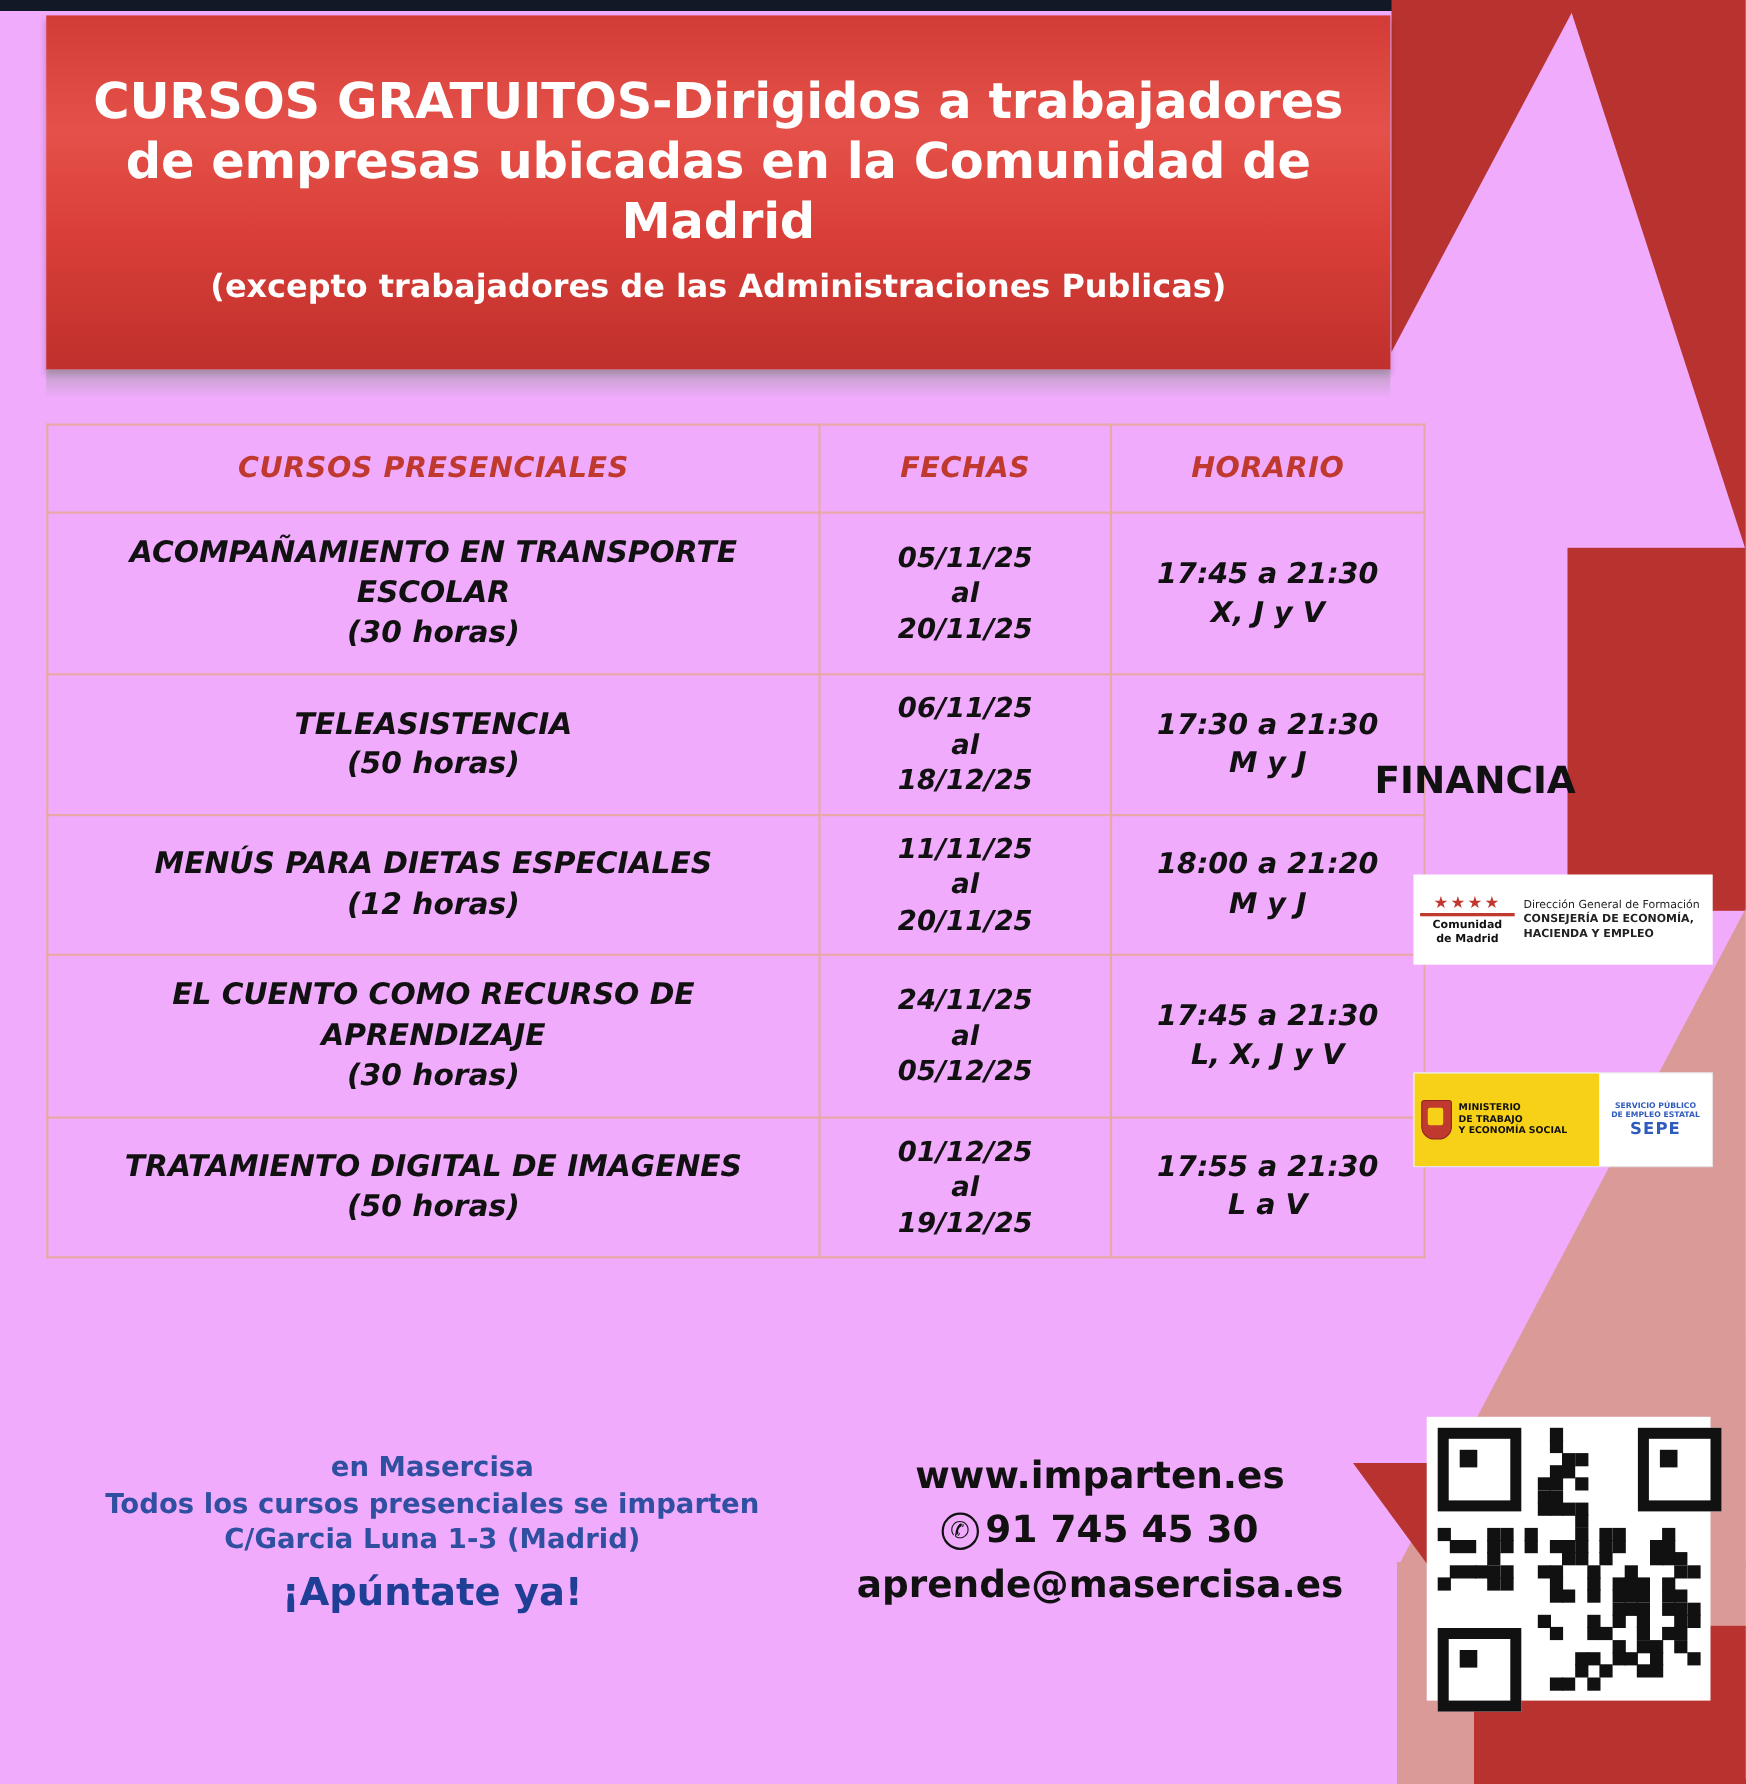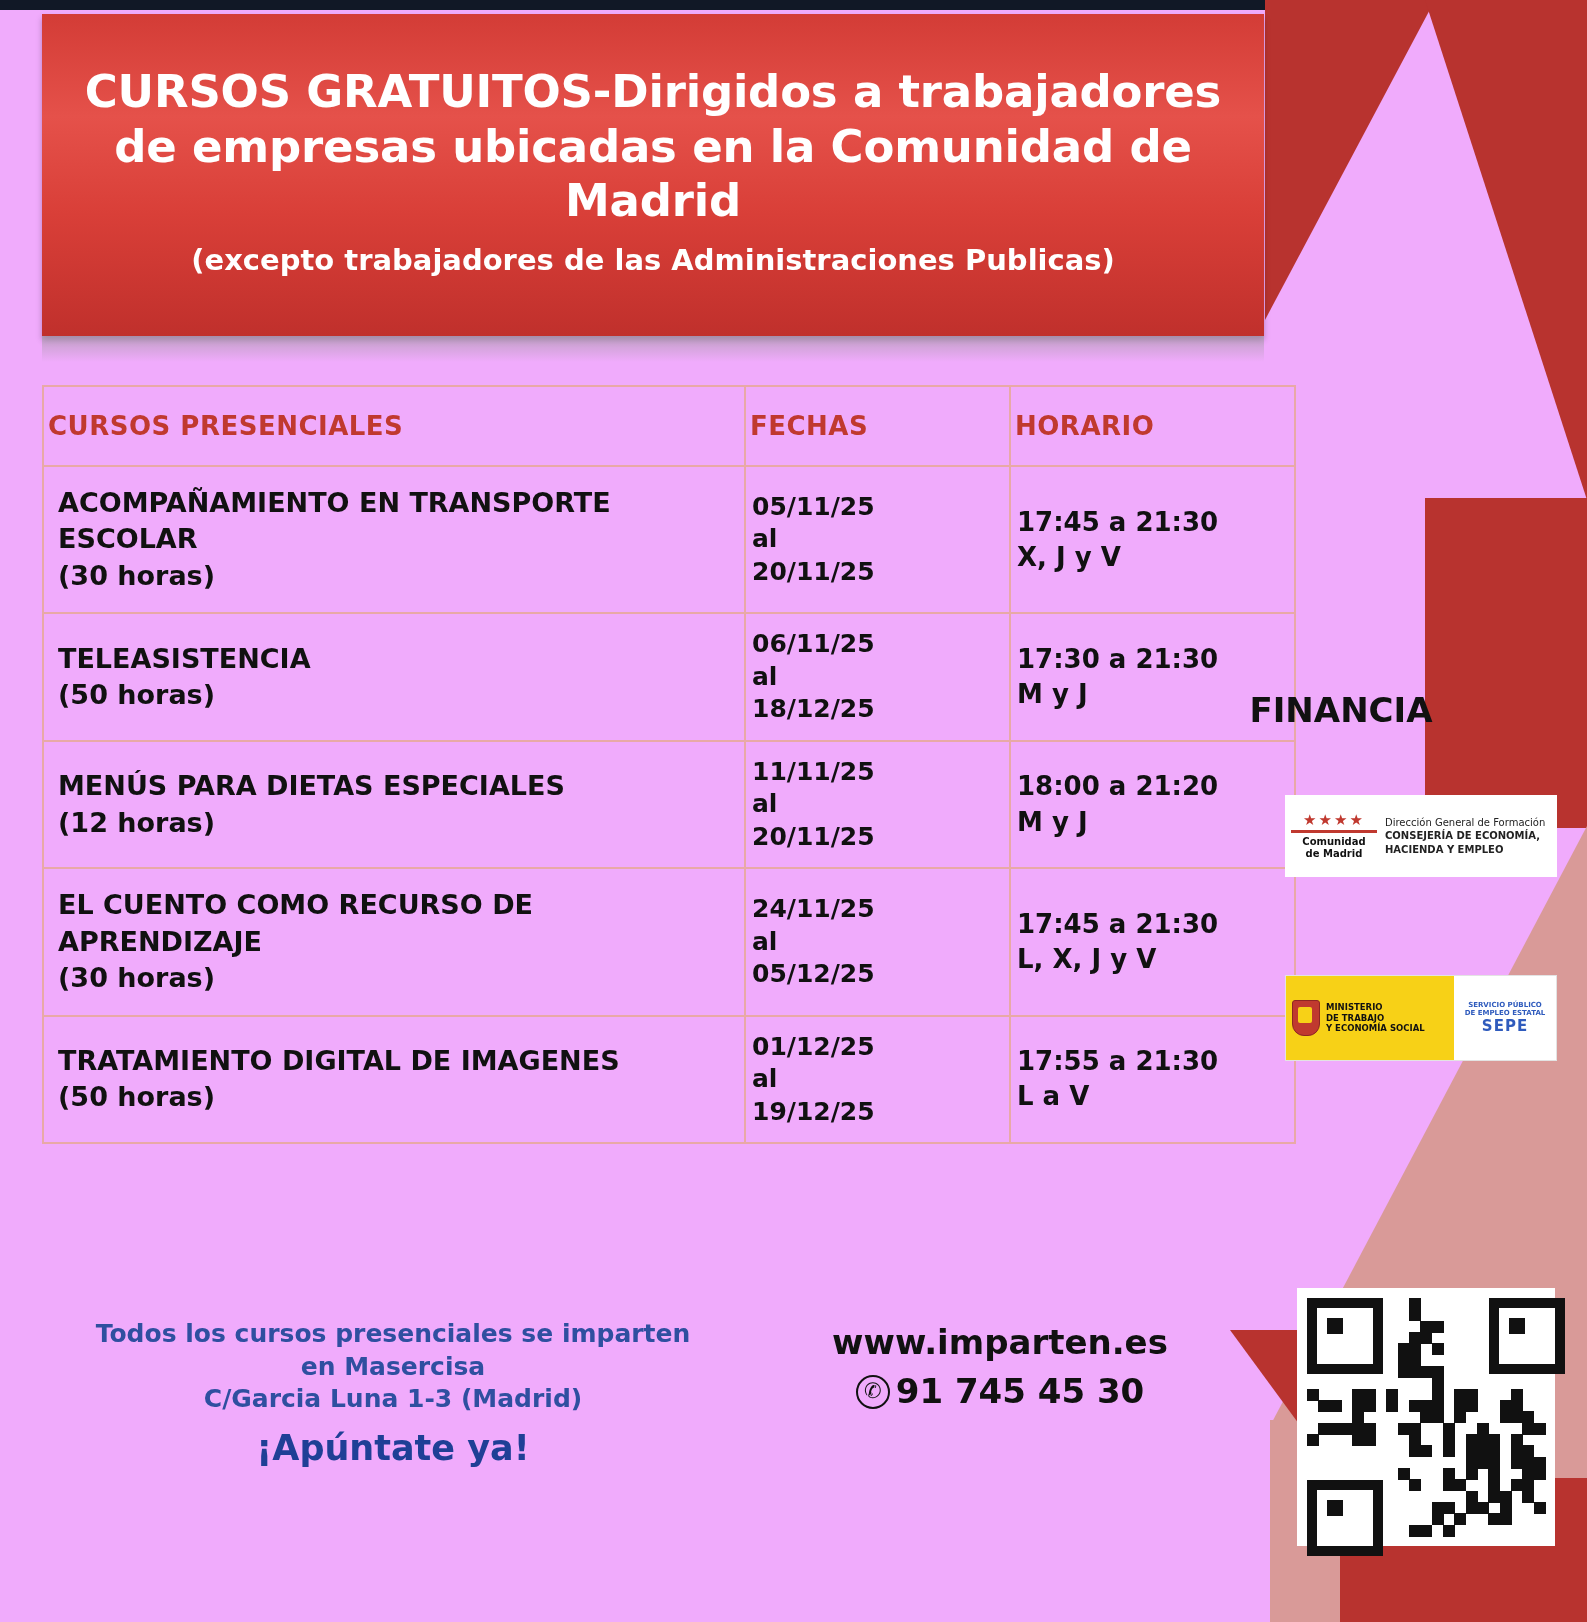--- a/index.html
+++ b/index.html
@@ -143,22 +143,23 @@
     left: 42px;
     width: 1222px;
   }
   table.courses {
     border-collapse: collapse;
     width: 1222px;
     table-layout: fixed;
   }
   table.courses th, table.courses td {
     border: 2px solid #e8a9a6;
-    text-align: left;
+    text-align: center;
     vertical-align: middle;
+    font-style: italic;
   }
   table.courses thead th {
     color: #c0392f;
     font-size: 26px;
     font-weight: bold;
     padding: 24px 4px;
     letter-spacing: 0.5px;
   }
   .col-course { width: 692px; }
   .col-dates { width: 255px; }
@@ -496,32 +497,33 @@
             <td class="time">
               <div>17:55 a 21:30</div>
               <div>L a V</div>
             </td>
           </tr>
         </tbody>
     </table>
   </div>
 
   <div class="footer-left">
+    <div>en Masercisa</div>
     <div>Todos los cursos presenciales se imparten</div>
-    <div>en Masercisa</div>
     <div>C/Garcia Luna 1-3 (Madrid)</div>
     <span class="apuntate">¡Apúntate ya!</span>
   </div>
 
   <div class="footer-right">
     <div>www.imparten.es</div>
     <div class="phone-row">
       <span class="phone-icon"></span>
       <span>91 745 45 30</span>
     </div>
+    <div>aprende@masercisa.es</div>
   </div>
 
   <div class="financia-title">FINANCIA</div>
 
   <div class="logo-cm">
     <div class="cm-left">
       <div class="cm-stars">★★★★</div>
       <div class="cm-line"></div>
       <div class="cm-name">Comunidad</div>
       <div class="cm-name">de Madrid</div>

